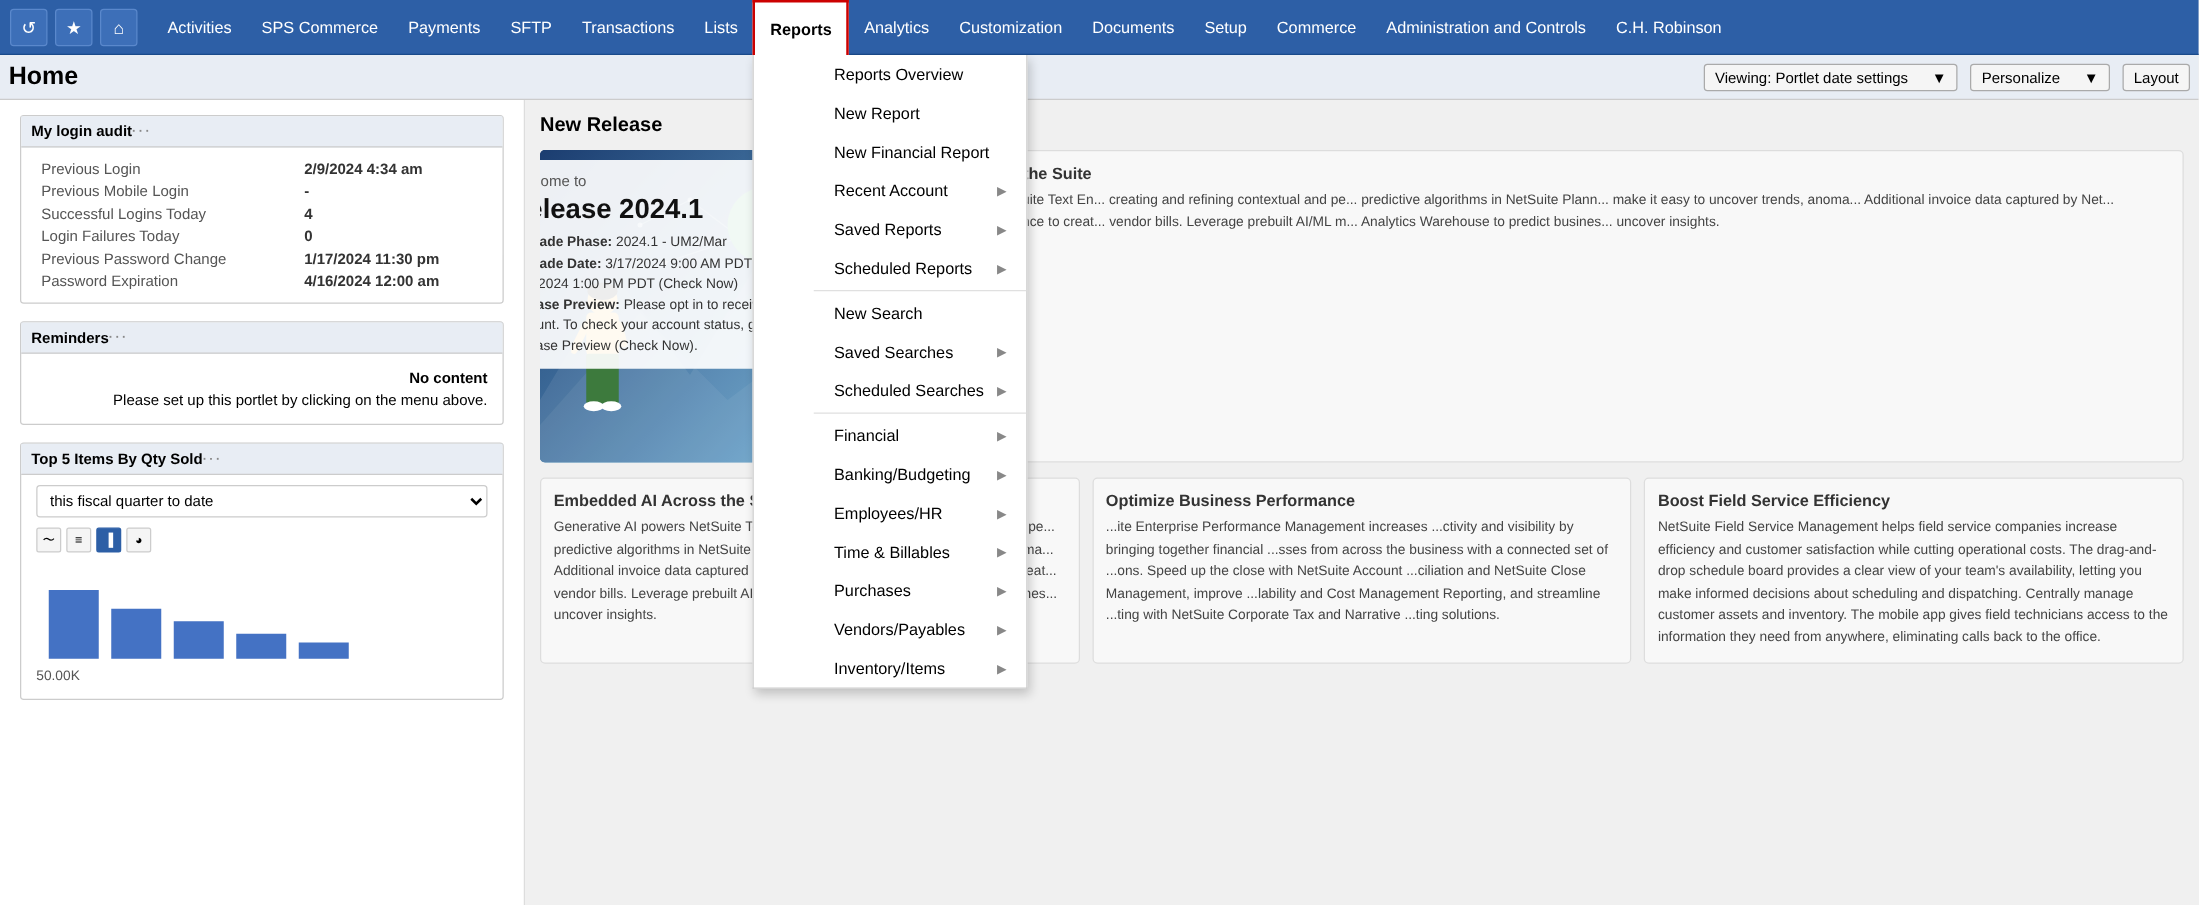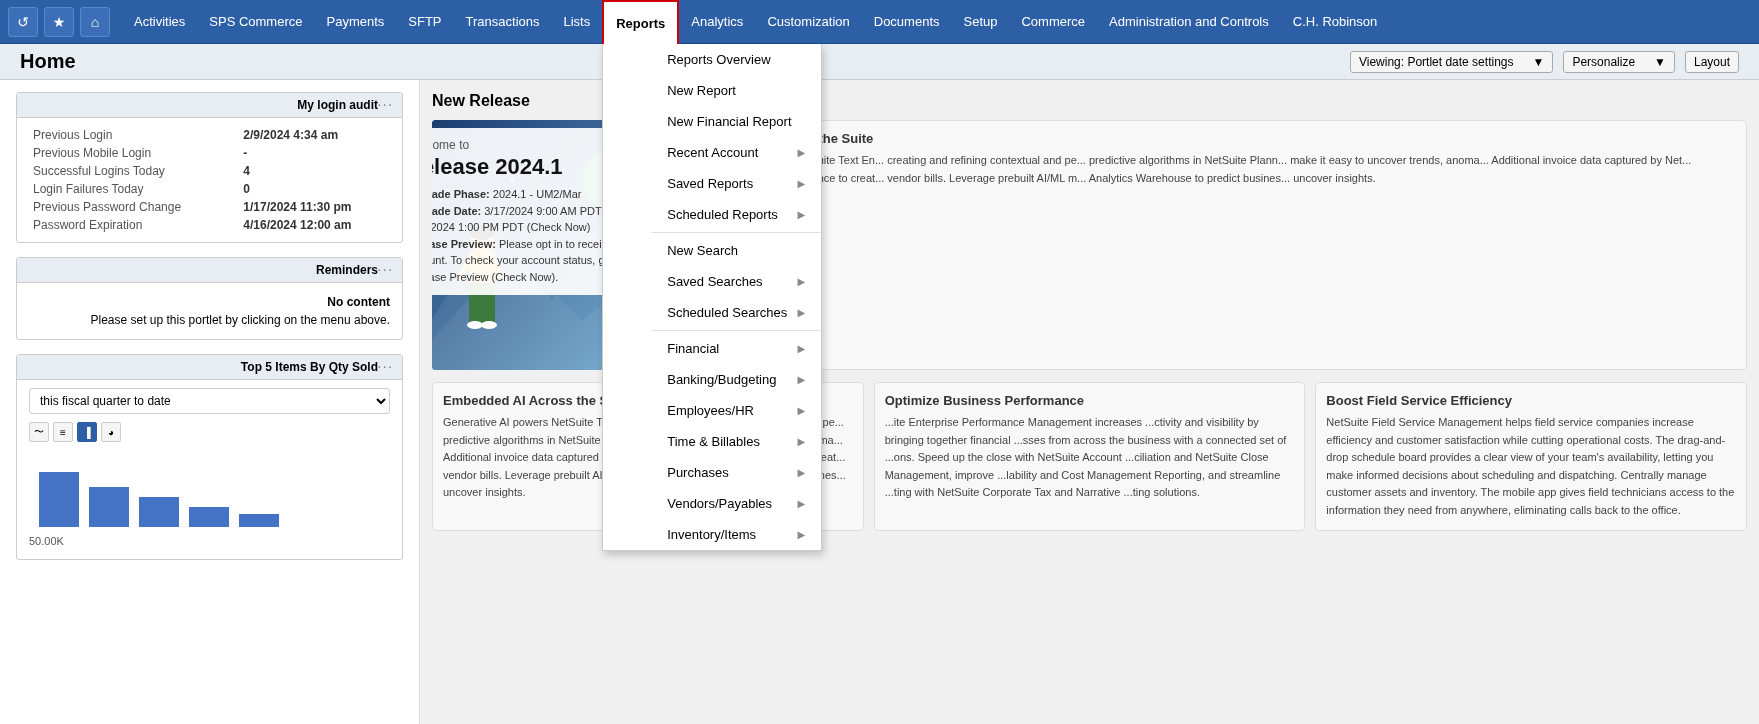--- a/index.html
+++ b/index.html
@@ -74,21 +74,21 @@
       background: #fff;
     }
     .portlet-header {
       background: #e8edf4;
       padding: 5px 8px;
       font-weight: bold;
       font-size: 12px;
       border-bottom: 1px solid #ccc;
       display: flex;
       align-items: center;
-      justify-content: flex-end;
+      justify-content: flex-start;
     }
     .portlet-dots {
       color: #888;
       font-size: 10px;
       letter-spacing: 2px;
     }
     .portlet-body {
       padding: 8px 12px;
     }
     .audit-table { width: 100%; border-collapse: collapse; }
@@ -223,21 +223,21 @@
       border: 1px solid #ddd;
       border-radius: 4px;
       padding: 10px;
     }
     .bottom-card-title { font-weight: bold; font-size: 13px; margin-bottom: 6px; color: #333; }
     .bottom-card-text { font-size: 11px; line-height: 1.6; color: #444; }
 
     
     .header-bar {
       background: #e8edf4;
-      padding: 6px 20px;
+      padding: 6px 7px;
       display: flex;
       align-items: center;
       justify-content: space-between;
       border-bottom: 1px solid #ccc;
     }
     .header-bar-title { font-size: 20px; font-weight: bold; }
     .header-bar-controls { display: flex; gap: 10px; align-items: center; font-size: 12px; }
     .ctrl-btn {
       padding: 3px 8px;
       border: 1px solid #aaa;

